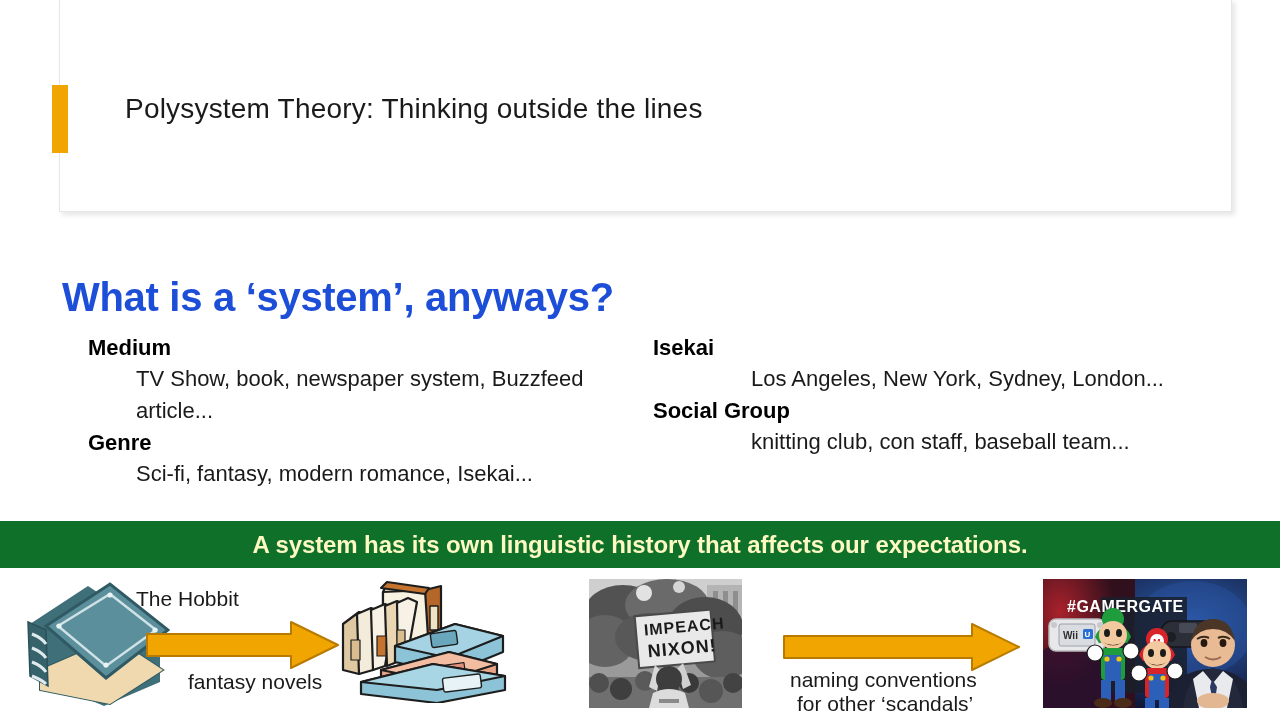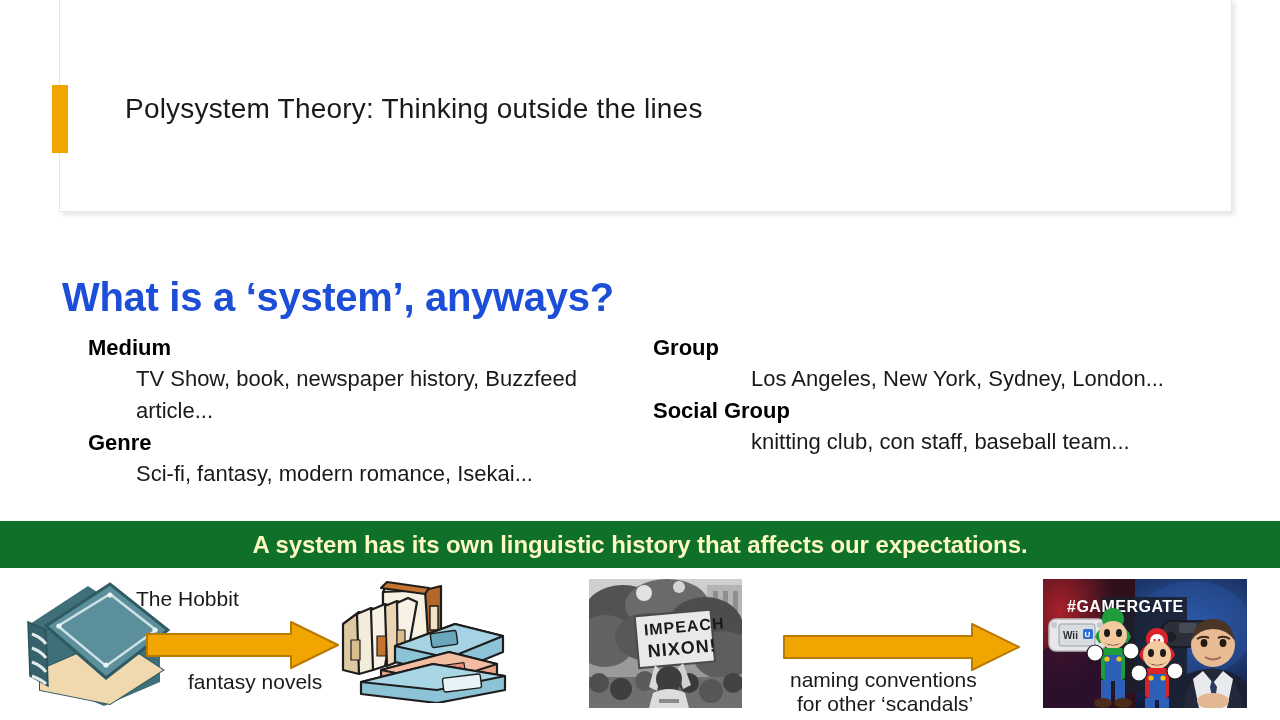--- a/index.html
+++ b/index.html
@@ -143,27 +143,27 @@
 <body>
 
 <div id="title-box"></div>
 <div id="title-accent"></div>
 <div id="title-text">Polysystem Theory: Thinking outside the lines</div>
 
 <div id="section-heading">What is a ‘system’, anyways?</div>
 
 <div class="col" id="col-left">
   <div class="term">Medium</div>
-  <div class="def">TV Show, book, newspaper history, Buzzfeed article...</div>
+  <div class="def">TV Show, book, newspaper system, Buzzfeed article...</div>
   <div class="term">Genre</div>
   <div class="def">Sci-fi, fantasy, modern romance, Isekai...</div>
 </div>
 
 <div class="col" id="col-right">
-  <div class="term">Group</div>
+  <div class="term">Isekai</div>
   <div class="def">Los Angeles, New York, Sydney, London...</div>
   <div class="term">Social Group</div>
   <div class="def">knitting club, con staff, baseball team...</div>
 </div>
 
 <div id="banner">
   <div id="banner-text">A system has its own linguistic history that affects our expectations.</div>
 </div>
 
 <div id="strip">

